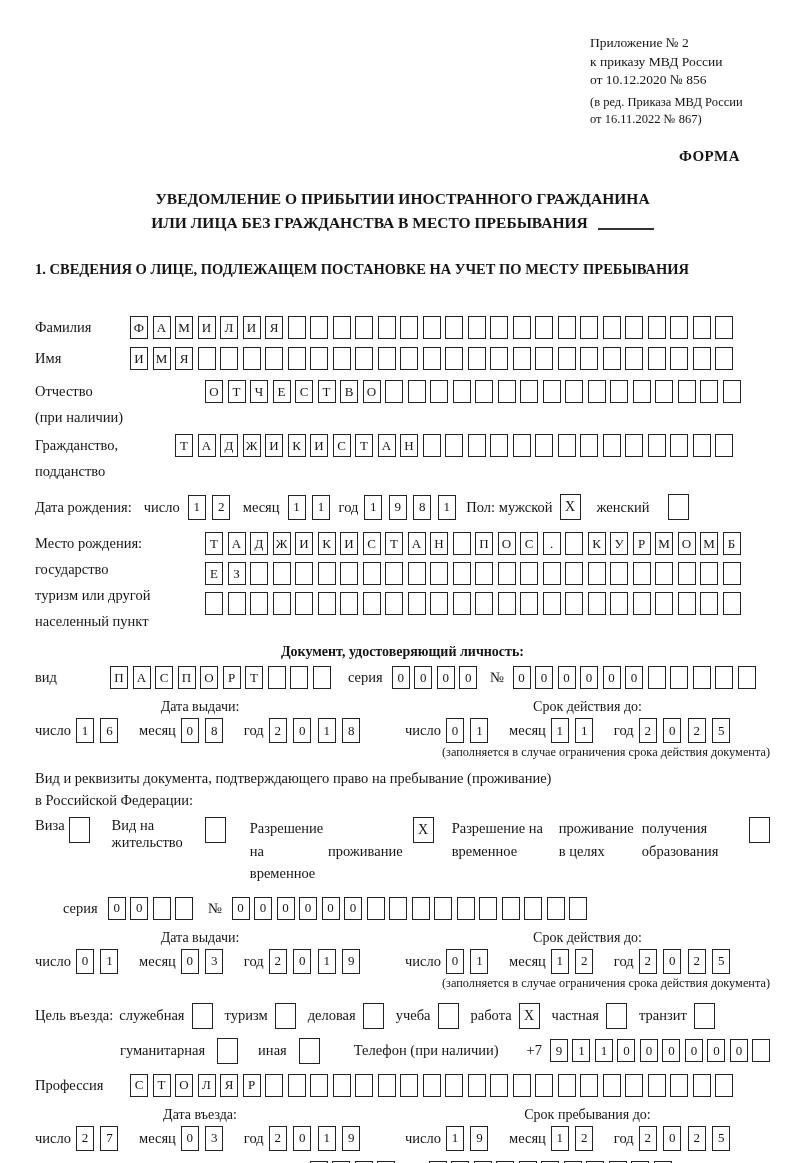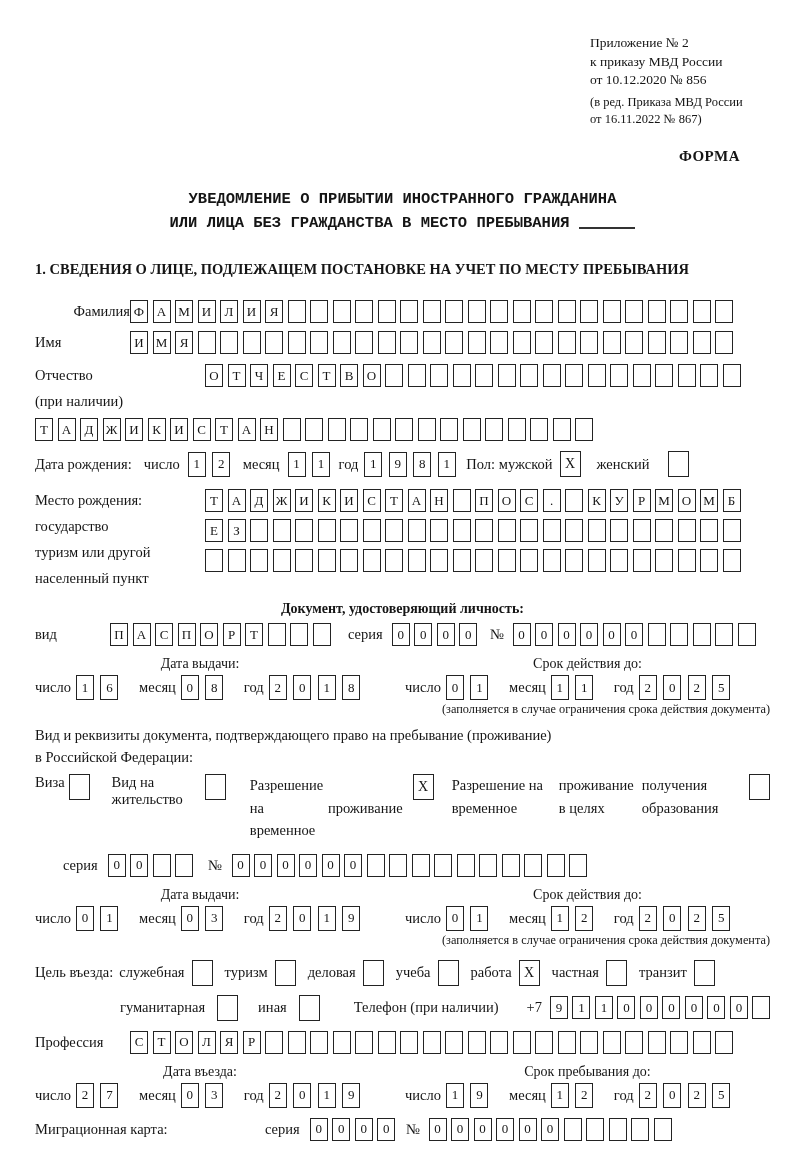--- a/index.html
+++ b/index.html
@@ -8,21 +8,21 @@
     font-family:"Liberation Serif","DejaVu Serif",serif;
     font-size:14.5px;
   }
   .sheet{padding:34px 30px 0 35px;width:735px;}
 
   
   .appendix{margin-left:555px;font-size:13.5px;line-height:1.38;}
   .appendix .sub{font-size:12.5px;margin-top:4px;}
   .forma{margin-top:20px;text-align:right;padding-right:30px;font-weight:bold;font-size:15px;letter-spacing:.5px;}
 
-  .title{margin-top:22px;text-align:center;font-weight:bold;font-size:15.5px;line-height:1.55;font-family:Liberation Mono, monospace;}
+  .title{margin-top:22px;text-align:center;font-weight:bold;font-size:15.5px;line-height:1.55;}
   .uline{display:inline-block;width:56px;border-bottom:2px solid #333;margin-left:10px;transform:translateY(2px);}
   .section-title{margin-top:26px;font-weight:bold;font-size:14.5px;}
 
   
   .row{display:flex;align-items:flex-start;margin-top:8px;}
   .row.center{align-items:center;}
   .lblcol{flex-shrink:0;line-height:26px;}
   .lbl{flex-shrink:0;}
   .cells{display:flex;flex-wrap:nowrap;align-items:center;}
   .cell{
@@ -88,21 +88,21 @@
 
   <div class="forma">ФОРМА</div>
 
   <div class="title">
     <span>УВЕДОМЛЕНИЕ О ПРИБЫТИИ ИНОСТРАННОГО ГРАЖДАНИНА</span><br>
     <span>ИЛИ ЛИЦА БЕЗ ГРАЖДАНСТВА В МЕСТО ПРЕБЫВАНИЯ</span><span class="uline"></span>
   </div>
 
   <div class="section-title">1. СВЕДЕНИЯ О ЛИЦЕ, ПОДЛЕЖАЩЕМ ПОСТАНОВКЕ НА УЧЕТ ПО МЕСТУ ПРЕБЫВАНИЯ</div>
 
-  <div class="row center" style="margin-top:22px;text-align:right;">
+  <div class="row center" style="margin-top:38px;">
     <span class="lbl w95">Фамилия</span>
     <span class="cells">
         <span class="cell">Ф</span>
         <span class="cell">А</span>
         <span class="cell">М</span>
         <span class="cell">И</span>
         <span class="cell">Л</span>
         <span class="cell">И</span>
         <span class="cell">Я</span>
         <span class="cell"></span>
@@ -188,20 +188,24 @@
         <span class="cell"></span>
         <span class="cell"></span>
         <span class="cell"></span>
         <span class="cell"></span>
         <span class="cell"></span>
         <span class="cell"></span>
       </span>
   </div>
 
   <div class="row" style="margin-top:2px;">
+    <span class="lblcol w140">
+      <div>Гражданство,</div>
+      <div>подданство</div>
+    </span>
     <span class="cells" style="margin-top:2px;">
         <span class="cell">Т</span>
         <span class="cell">А</span>
         <span class="cell">Д</span>
         <span class="cell">Ж</span>
         <span class="cell">И</span>
         <span class="cell">К</span>
         <span class="cell">И</span>
         <span class="cell">С</span>
         <span class="cell">Т</span>

